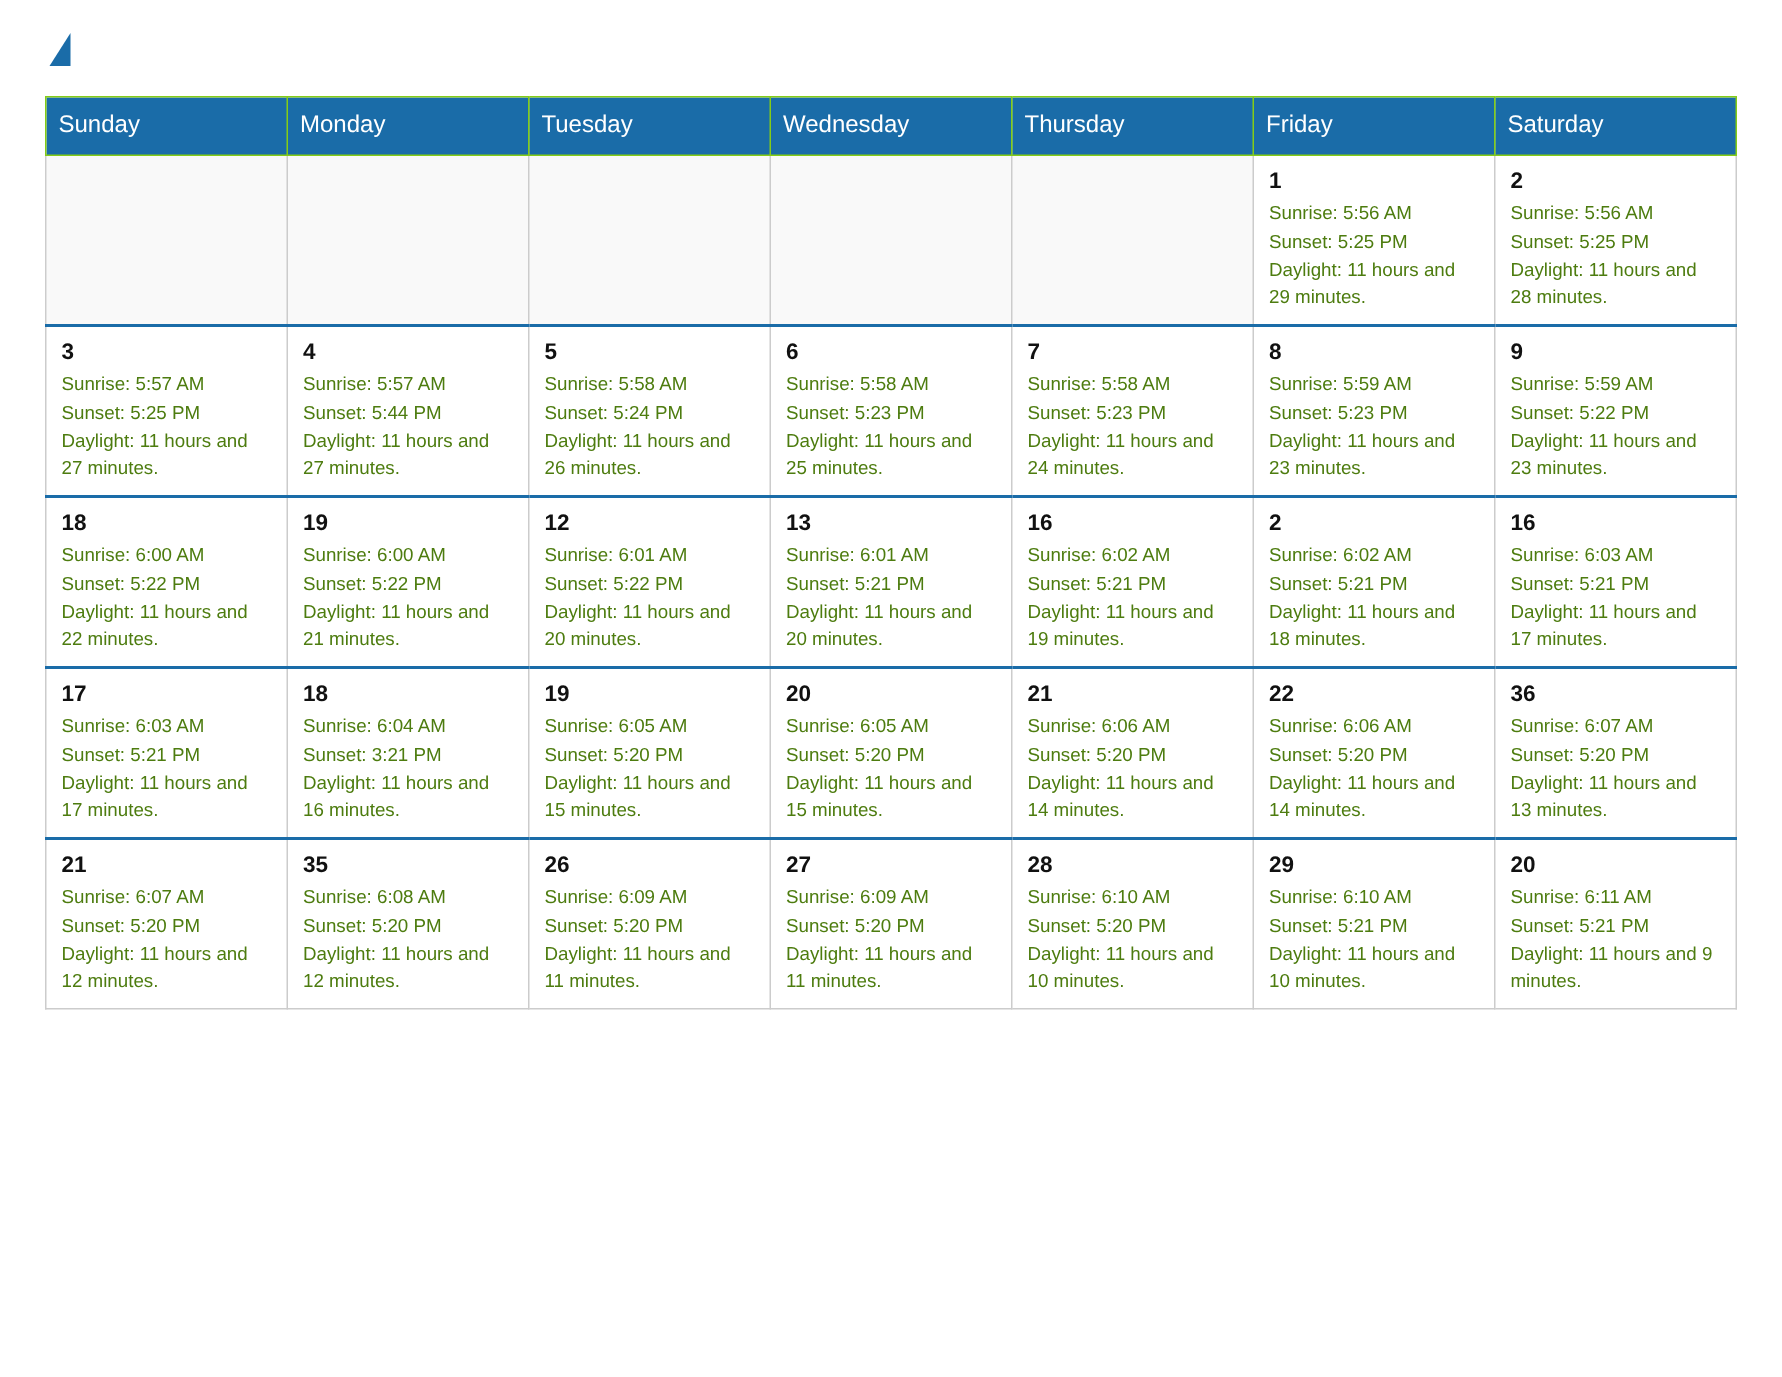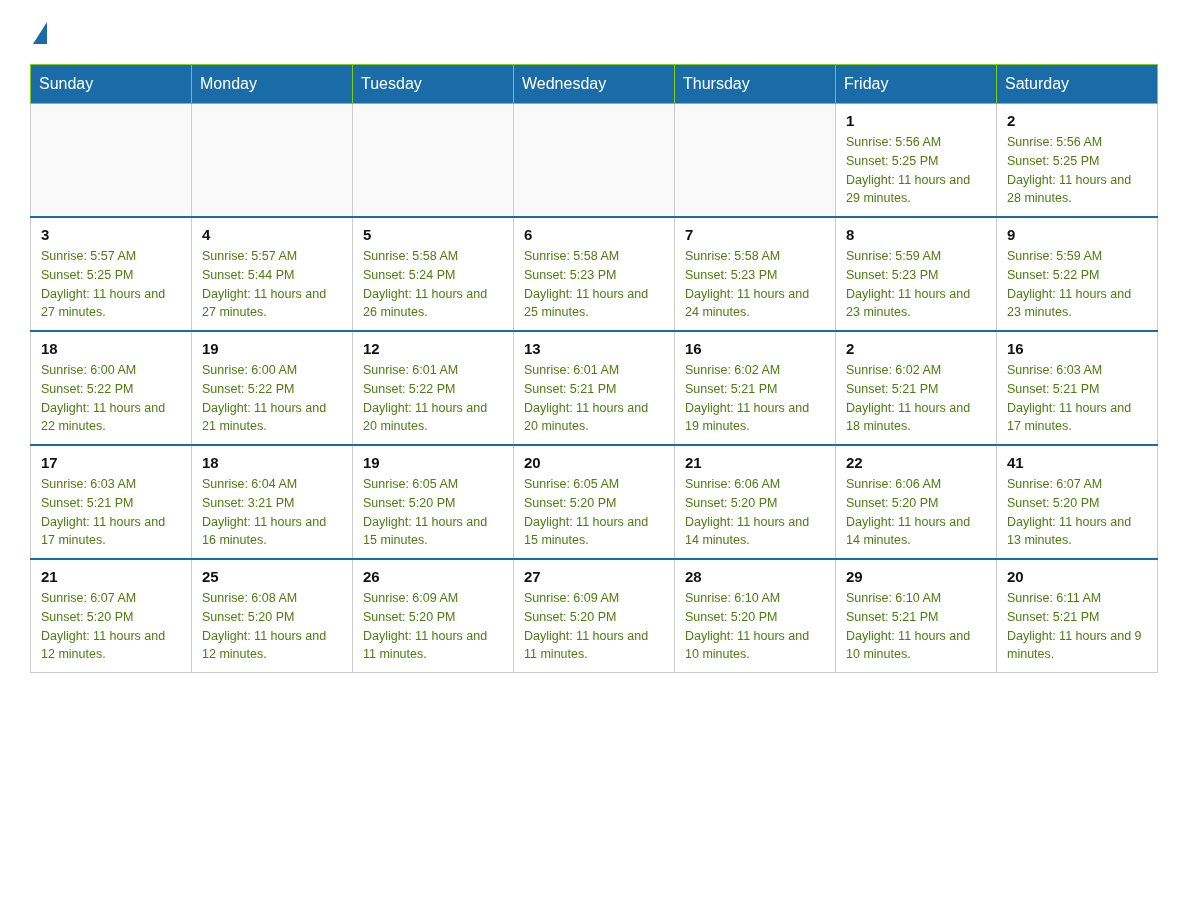--- a/index.html
+++ b/index.html
@@ -268,35 +268,35 @@
 Sunset: 5:20 PM
 Daylight: 11 hours and 14 minutes.</div>
         </td>
         <td>
           <span class="day-number">22</span>
           <div class="day-info">Sunrise: 6:06 AM
 Sunset: 5:20 PM
 Daylight: 11 hours and 14 minutes.</div>
         </td>
         <td>
-          <span class="day-number">41</span>
+          <span class="day-number">36</span>
           <div class="day-info">Sunrise: 6:07 AM
 Sunset: 5:20 PM
 Daylight: 11 hours and 13 minutes.</div>
         </td>
       </tr>
       <tr>
         <td>
           <span class="day-number">21</span>
           <div class="day-info">Sunrise: 6:07 AM
 Sunset: 5:20 PM
 Daylight: 11 hours and 12 minutes.</div>
         </td>
         <td>
-          <span class="day-number">25</span>
+          <span class="day-number">35</span>
           <div class="day-info">Sunrise: 6:08 AM
 Sunset: 5:20 PM
 Daylight: 11 hours and 12 minutes.</div>
         </td>
         <td>
           <span class="day-number">26</span>
           <div class="day-info">Sunrise: 6:09 AM
 Sunset: 5:20 PM
 Daylight: 11 hours and 11 minutes.</div>
         </td>

